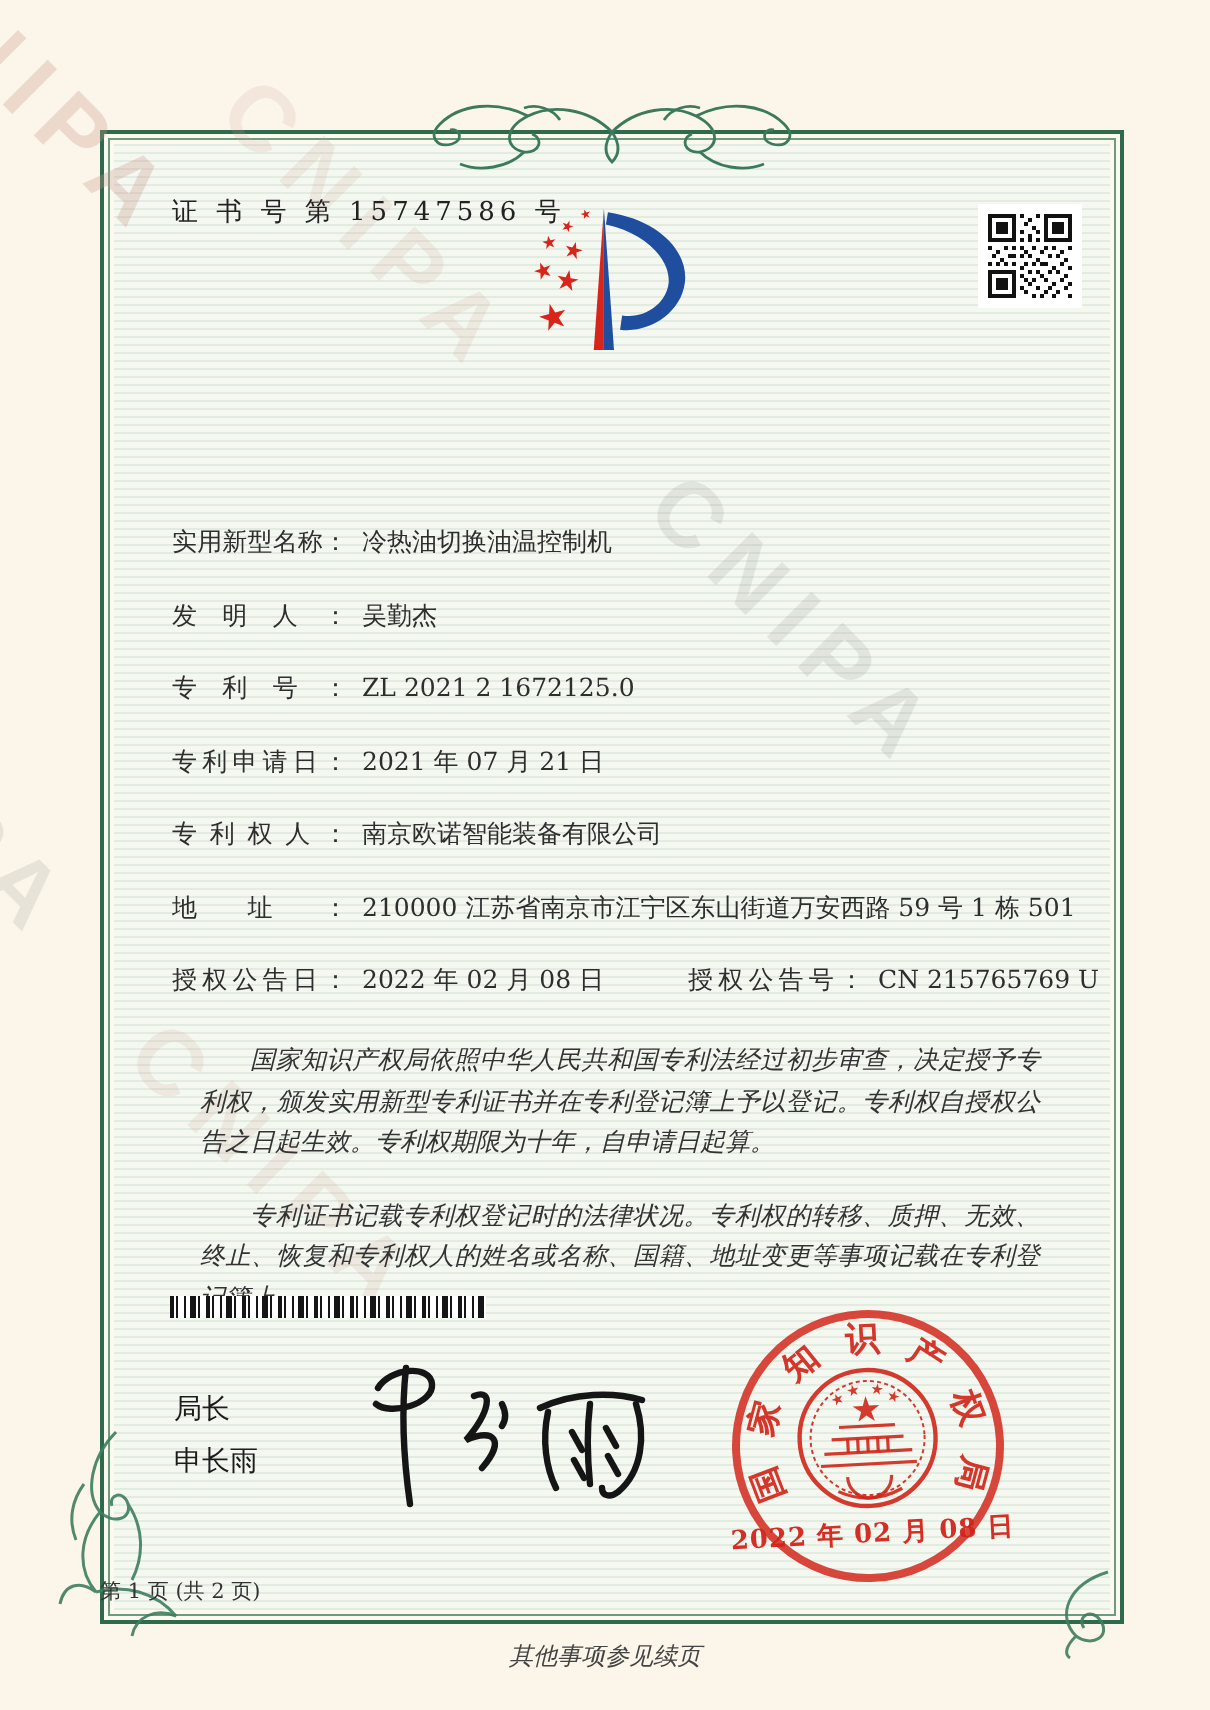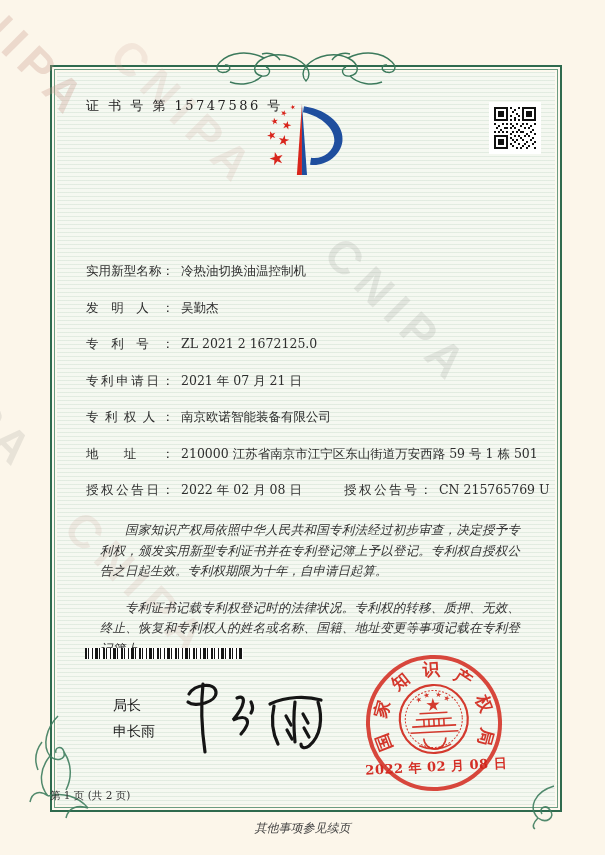--- a/index.html
+++ b/index.html
@@ -40,21 +40,21 @@
   .gpair2{margin-left:42px;}
 
   .body-text{left:84px;top:504px;width:452px;font-size:12.5px;line-height:20.5px;
              font-style:italic;text-align:justify;color:#333;}
   .body-text p{margin:16px;text-indent:2em;}
 
   .barcode{left:85px;top:648px;width:158px;height:11px;background:
     repeating-linear-gradient(90deg,#151515 0 2px,#fff 2px 3px,#151515 3px 4px,#fff 4px 7px,
       #151515 7px 8px,#fff 8px 10px,#151515 10px 13px,#fff 13px 14px,#151515 14px 15px,#fff 15px 18px);}
 
-  .signer{left:87px;top:692px;font-size:14px;line-height:26px;color:#1c1c1c;margin-left:26px;}
+  .signer{left:87px;top:692px;font-size:14px;line-height:26px;color:#1c1c1c;}
 
   .seal{left:366px;top:655px;width:136px;height:136px;transform:rotate(-3deg);z-index:3;}
   .seal-ring{position:absolute;inset:0;border:4.5px solid rgba(210,40,28,0.85);border-radius:50%;}
   .seal-char{position:absolute;left:50%;top:50%;width:20px;height:20px;margin:-10px 0 0 -10px;
              display:flex;align-items:center;justify-content:center;font-size:17px;font-weight:700;
              color:rgba(208,38,26,0.92);}
   .seal-date{position:absolute;left:50%;top:103px;transform:translateX(-50%);white-space:nowrap;
              font-size:13px;font-weight:700;letter-spacing:0.5px;color:rgba(210,35,25,0.95);}
 
   .page-num{left:50px;top:789px;width:512px;text-align:left;font-size:10.5px;color:#333;}

